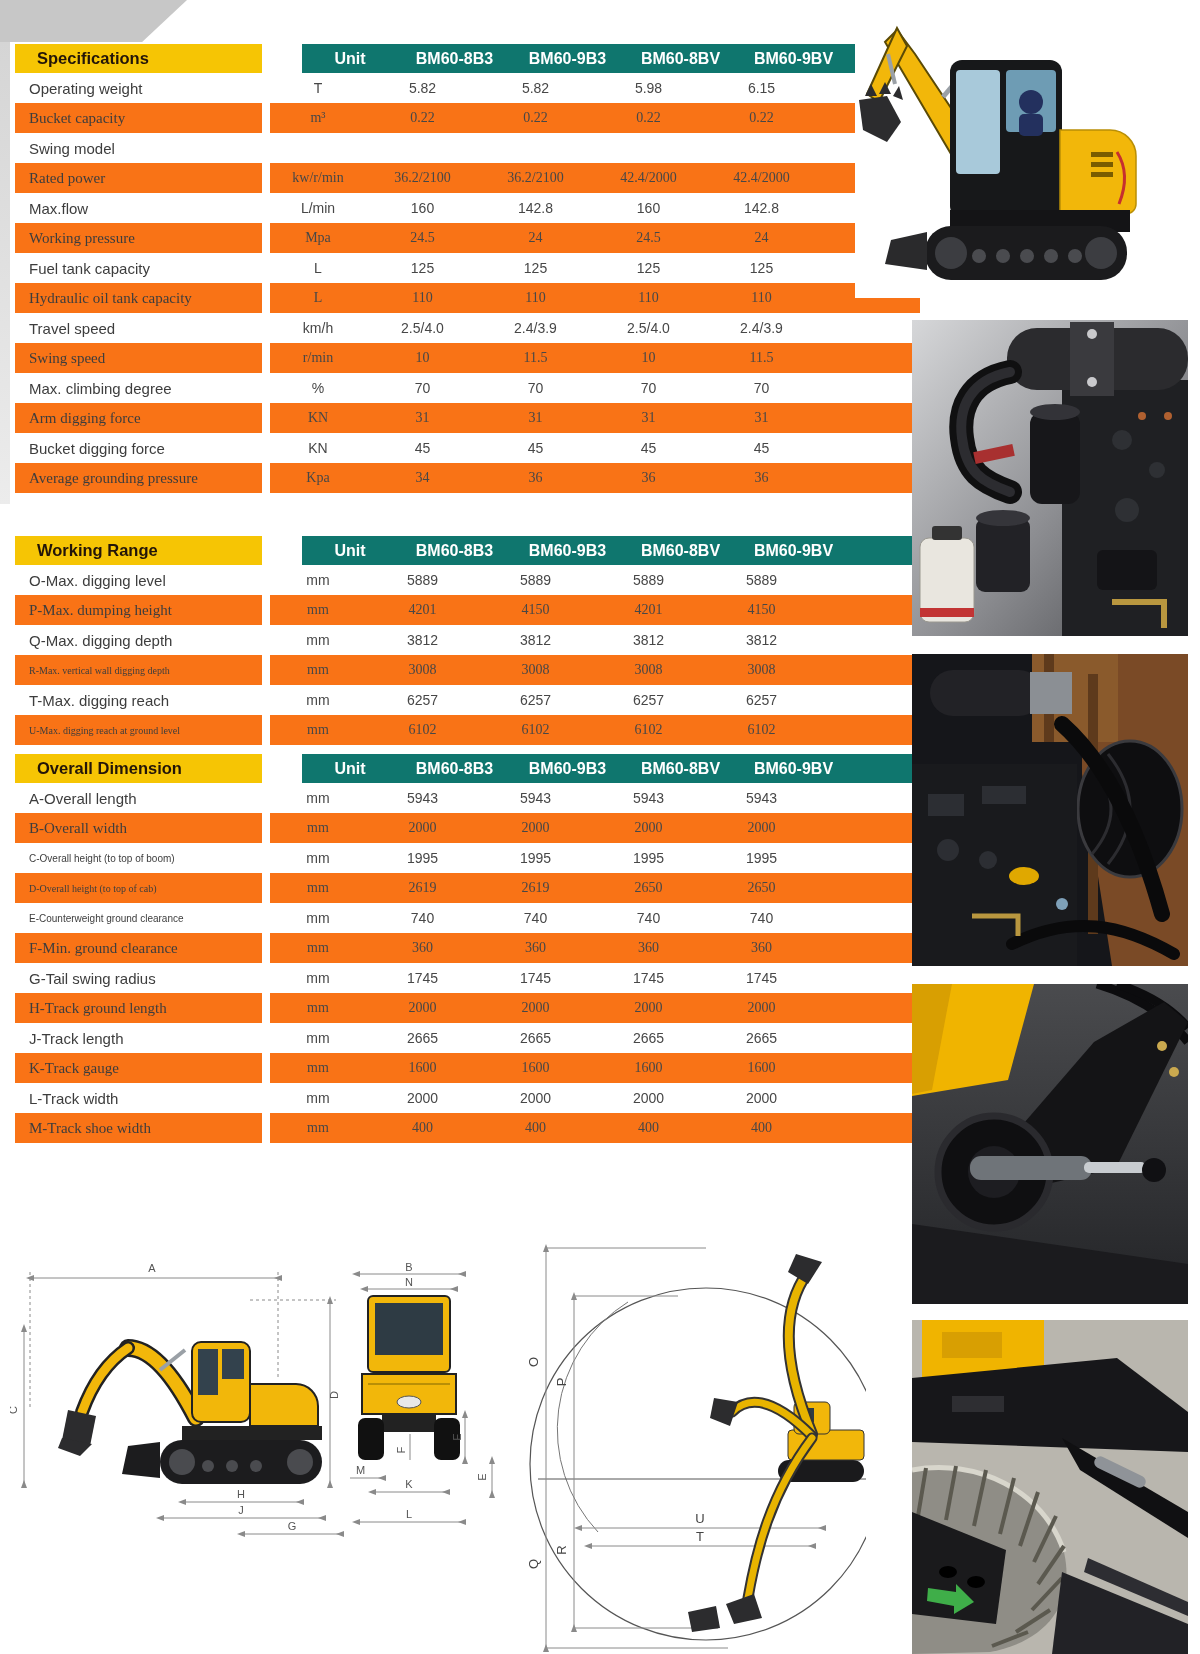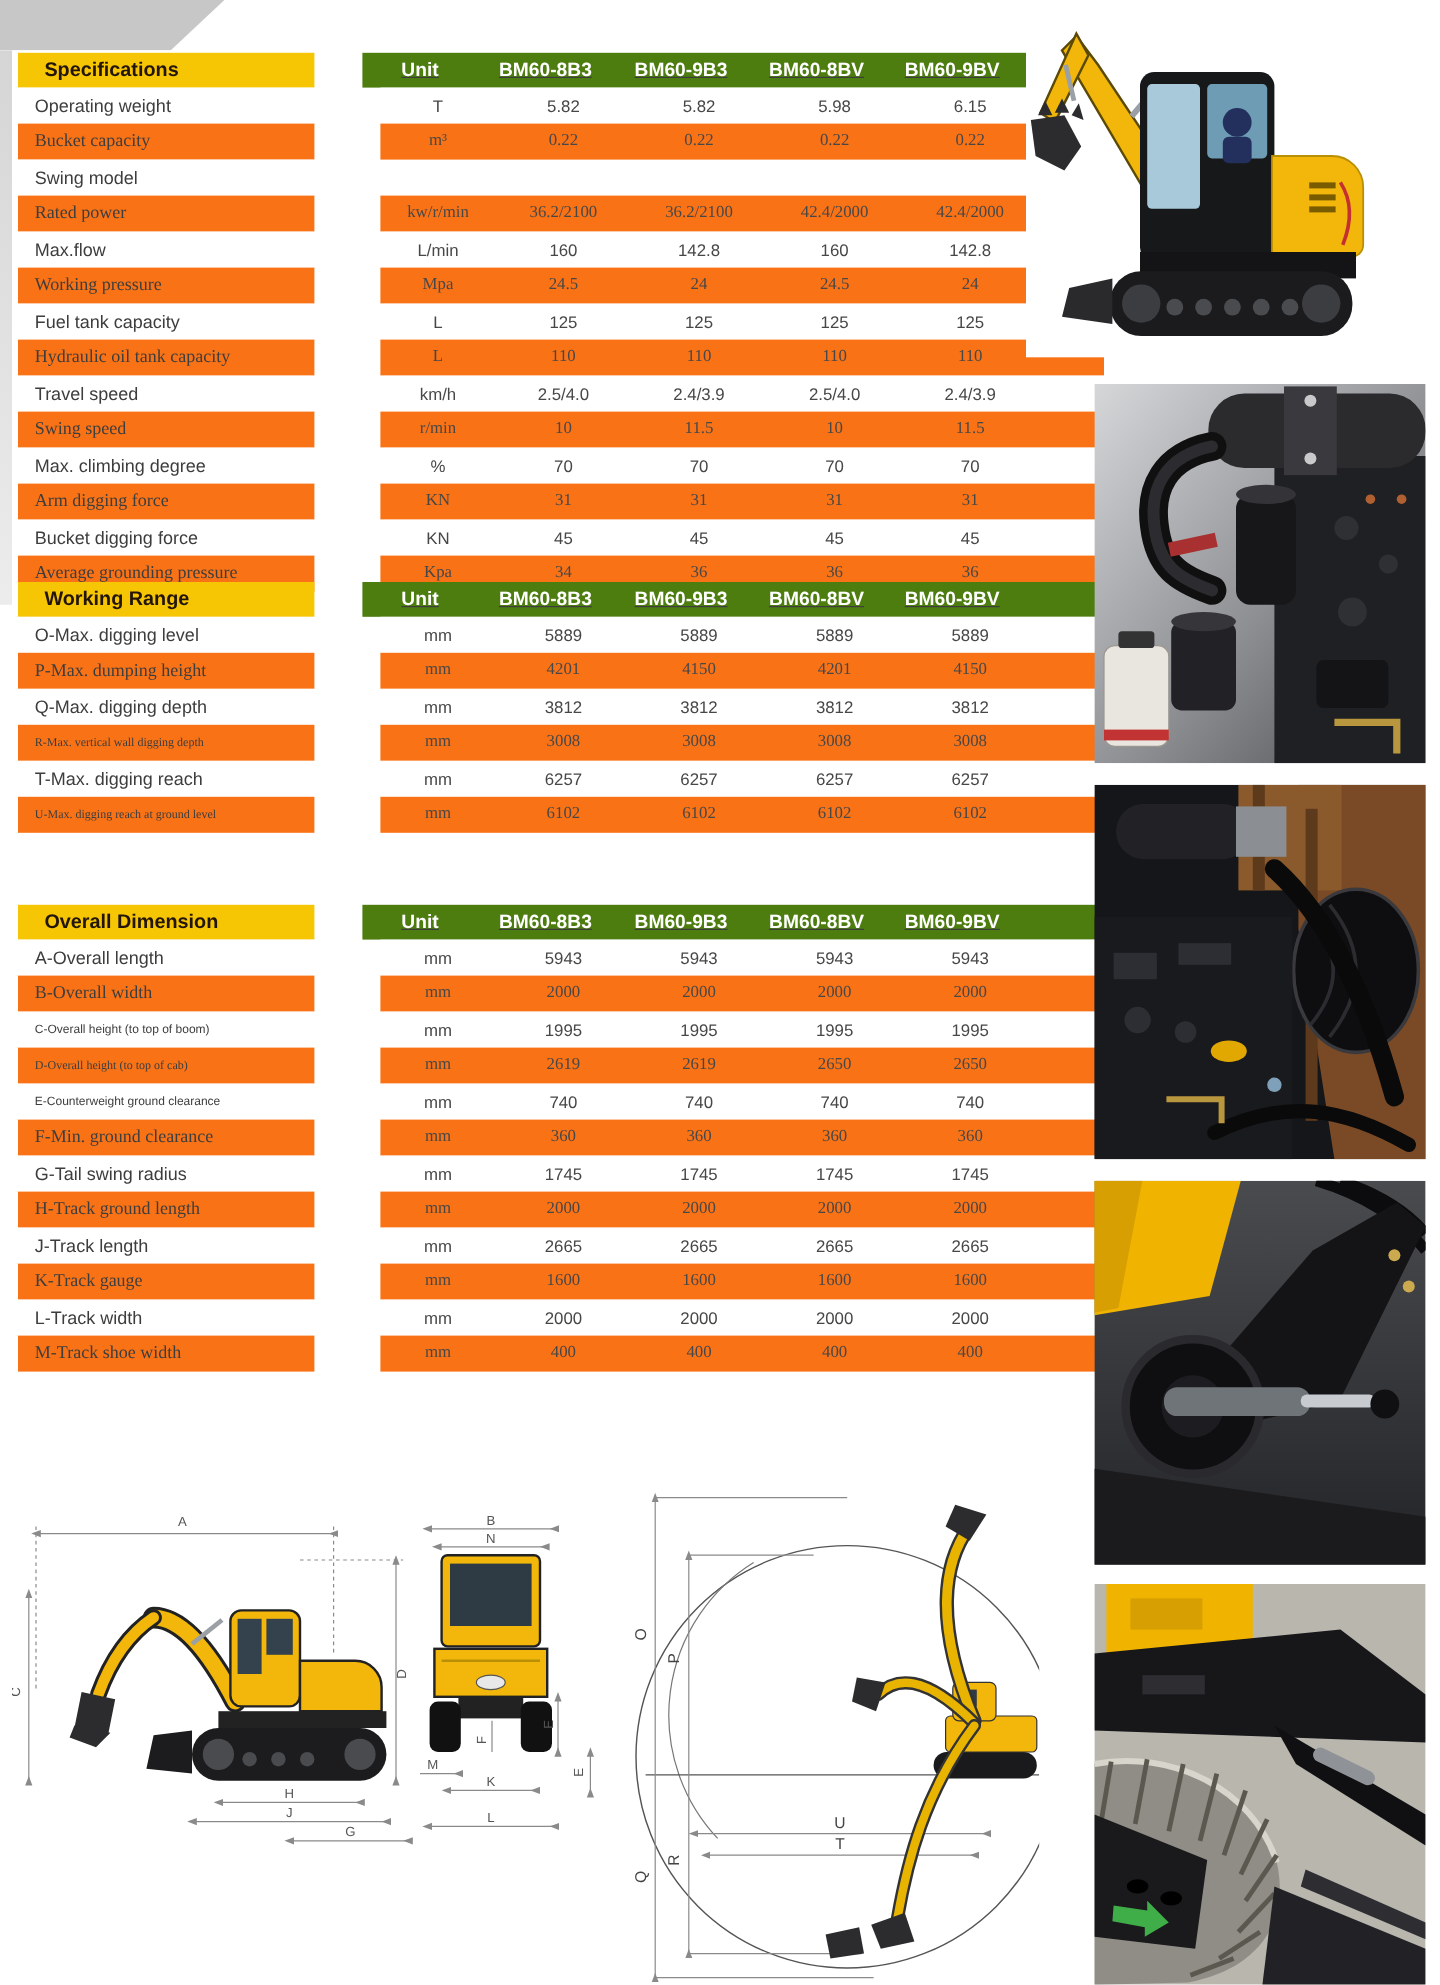--- a/index.html
+++ b/index.html
@@ -12,27 +12,27 @@
   .deco-top { position:absolute; left:0; top:0; width:187px; height:42px;
     background:#c7c7c7; clip-path:polygon(0 0,100% 0,76% 100%,0 100%); }
   .deco-side { position:absolute; left:0; top:42px; width:10px; height:462px;
     background:linear-gradient(#d5d5d5,#ececec); }
 
   
   .tbl { position:absolute; left:15px; width:905px; }
   .thead { display:flex; height:29px;gap:32px; }
   .t-title { width:247px; background:#f6c504; color:#231509; font-weight:bold;
     font-size:16.5px; display:flex; align-items:center; padding-left:22px; }
-  .t-cols { flex:1; margin-left:8px; background:#4d7c0f; display:flex;text-decoration:underline; }
+  .t-cols { flex:1; margin-left:8px; background:#0f766e; display:flex; }
   .hcell { color:#fff; font-weight:bold; font-size:16px; text-align:center; line-height:29px; }
   .hcell.unit { width:96px; }
   .hcell.val  { width:113px; }
   .fill { flex:1; }
 
-  .row { display:flex; height:30px;gap:47px; }
+  .row { display:flex; height:30px; }
   .row .lbl { width:247px; display:flex; align-items:center; padding-left:14px;
     font-size:15px; color:#3d3d3d; }
   .row .lbl.sm { font-size:10px; }
   .row .rest { flex:1; margin-left:8px; display:flex; }
   .cell { text-align:center; line-height:30px; font-size:14px; color:#474747; }
   .cell.unit { width:96px; }
   .cell.val { width:113px; }
   .cell.span2 { width:226px; }
   .row.gray .lbl, .row.gray .rest { background:#f97316;font-family:Liberation Serif, serif; }
   .row.white .lbl, .row.white .rest { background:#ffffff; }
@@ -205,21 +205,21 @@
           <div class="cell val">34</div>
           <div class="cell val">36</div>
           <div class="cell val">36</div>
           <div class="cell val">36</div>
           <div class="fill"></div>
         </div>
       </div>
     </div>
 </section>
 
-<section class="tbl" style="top:485px">
+<section class="tbl" style="top:536px">
   <div class="thead">
     <div class="t-title">Working Range</div>
     <div class="t-cols">
         <div class="hcell unit">Unit</div>
         <div class="hcell val">BM60-8B3</div>
         <div class="hcell val">BM60-9B3</div>
         <div class="hcell val">BM60-8BV</div>
         <div class="hcell val">BM60-9BV</div>
         <div class="fill"></div>
       </div>

